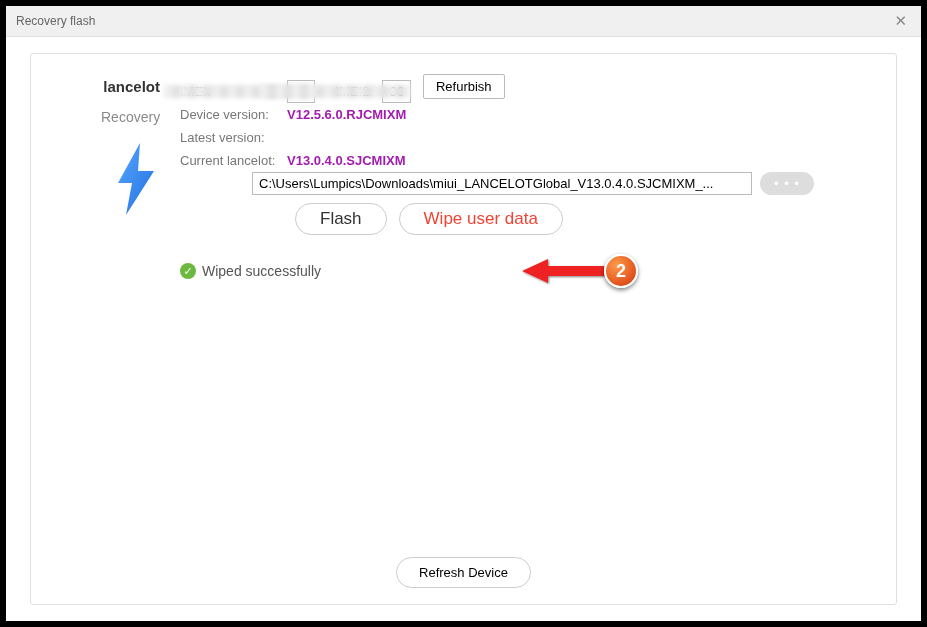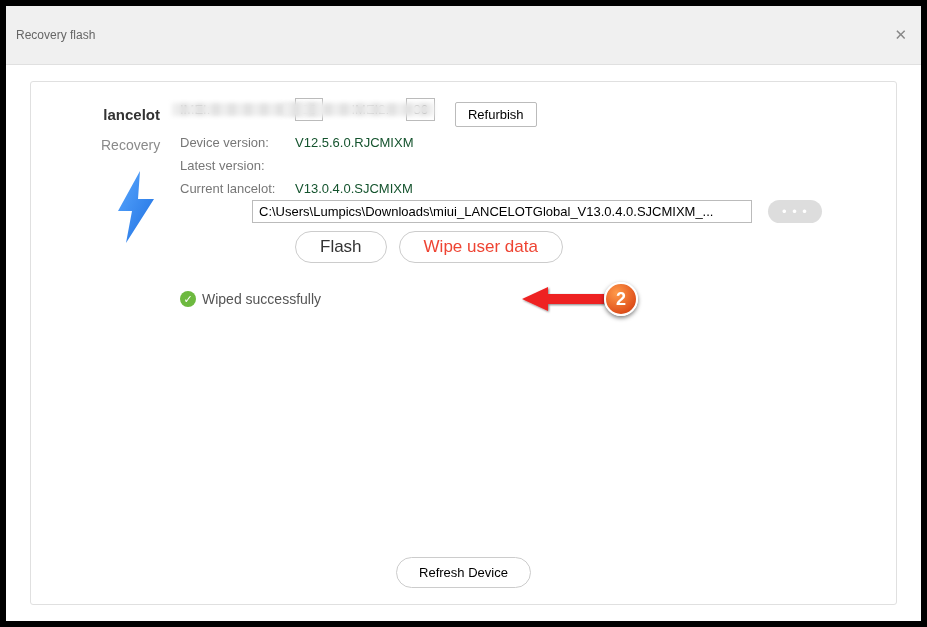--- a/index.html
+++ b/index.html
@@ -13,21 +13,21 @@
     .window {
       background: #fff;
       width: 100%;
       height: 100%;
       display: flex;
       flex-direction: column;
     }
     .titlebar {
       background: #f0f0f0;
       border-bottom: 1px solid #e0e0e0;
-      padding: 20px 10px;
+      padding: 6px 10px;
       display: flex;
       justify-content: space-between;
       align-items: center;
       font-size: 12px;
       color: #666;
     }
     .close-x { font-size: 15px; color: #888; cursor: pointer; padding: 0 4px; }
     .content-wrap {
       flex: 1;
       padding: 16px 24px;
@@ -49,23 +49,23 @@
     }
     .device-col {
       width: 105px;
       flex-shrink: 0;
       text-align: right;
     }
     .device-name { font-weight: 700; font-size: 15px; color: #333; margin-top: 4px; }
     .device-mode { font-size: 14px; color: #8a8a8a; margin-top: 14px; margin-left: 46px; }
     .bolt-icon { margin-top: 18px; }
     .detail-col { flex: 1; }
-    .row { display: flex; align-items: flex-start; gap: 10px; margin-bottom: 8px; font-size: 13px; }
+    .row { display: flex; align-items: flex-end; gap: 2px; margin-bottom: 8px; font-size: 13px; }
     .row .lbl { width: 105px; color: #777; flex-shrink: 0; }
-    .row .val { color: #14532d; }
+    .row .val { color: #a21caf; font-weight: bold; }
     .imei-input {
       border: 1px solid #bbb;
       padding: 3px 6px;
       font-size: 13px;
       width: 186px;
       background: #fff;
       position: relative;
     }
     .imei-blur {
       position: absolute;

